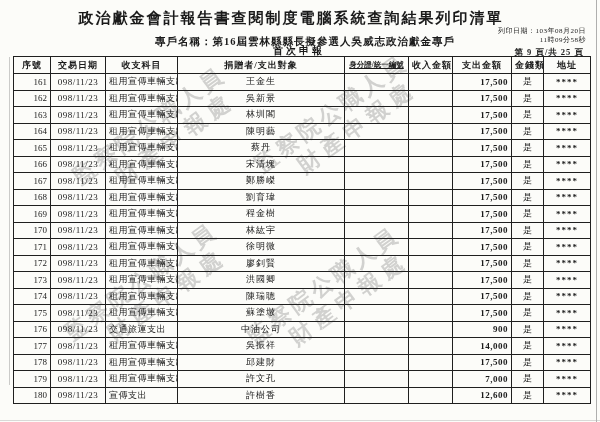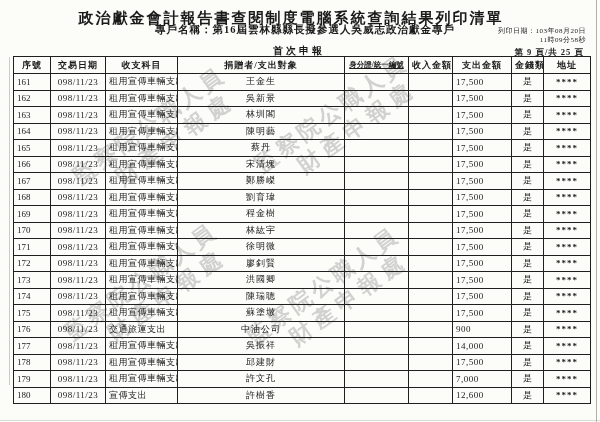--- a/index.html
+++ b/index.html
@@ -12,21 +12,21 @@
     position:relative;width:600px;height:422px;
     background:#fcfcf9;color:#1a1a1a;overflow:hidden;
   }
   
   .title{
     position:absolute;left:0;right:18px;top:9px;
     text-align:center;font-size:15px;font-weight:bold;letter-spacing:2px;
     white-space:nowrap;
   }
   .subtitle{
-    position:absolute;left:0;right:18px;top:23px;
+    position:absolute;left:0;right:18px;top:35px;
     text-align:center;font-size:10.5px;font-weight:bold;letter-spacing:1px;
     white-space:nowrap;
     padding-left:28px;
   }
   .report-type{
     position:absolute;left:0;right:2px;top:44px;
     text-align:center;font-size:10px;font-weight:bold;letter-spacing:3px;
   }
   .print-info{
     position:absolute;right:14px;top:27px;
@@ -49,27 +49,27 @@
     font-size:9px;
     padding:0 3px;
     overflow:hidden;white-space:nowrap;
     font-family:"Liberation Serif","DejaVu Serif",serif;
   }
   table.report th{
     height:16px;font-weight:bold;text-align:center;letter-spacing:1px;
   }
   table.report th.hdr-id{font-size:7.5px;letter-spacing:0;text-decoration:underline;}
   table.report td{height:15.5px;}
-  td.c0{text-align:left;margin-top:16px;}
+  td.c0{text-align:right;margin-top:16px;}
   td.c1{text-align:center;letter-spacing:0.5px;}
   td.c2{text-align:left;letter-spacing:0.5px;}
   td.c3{text-align:center;padding-left:9px;letter-spacing:1px;}
   td.c4{text-align:left;}
   td.c5{text-align:right;}
-  td.c6{text-align:left;padding-right:6px;letter-spacing:0.5px;}
+  td.c6{text-align:right;padding-right:6px;letter-spacing:0.5px;font-weight:bold;}
   td.c7{text-align:center;}
   td.c8{text-align:center;letter-spacing:1px;font-weight:bold;}
   
   .footer-note{
     position:absolute;left:36px;top:392px;
     font-size:8.5px;letter-spacing:0.8px;font-weight:bold;color:#222;
     white-space:nowrap;
   }
   
   .stamp{

